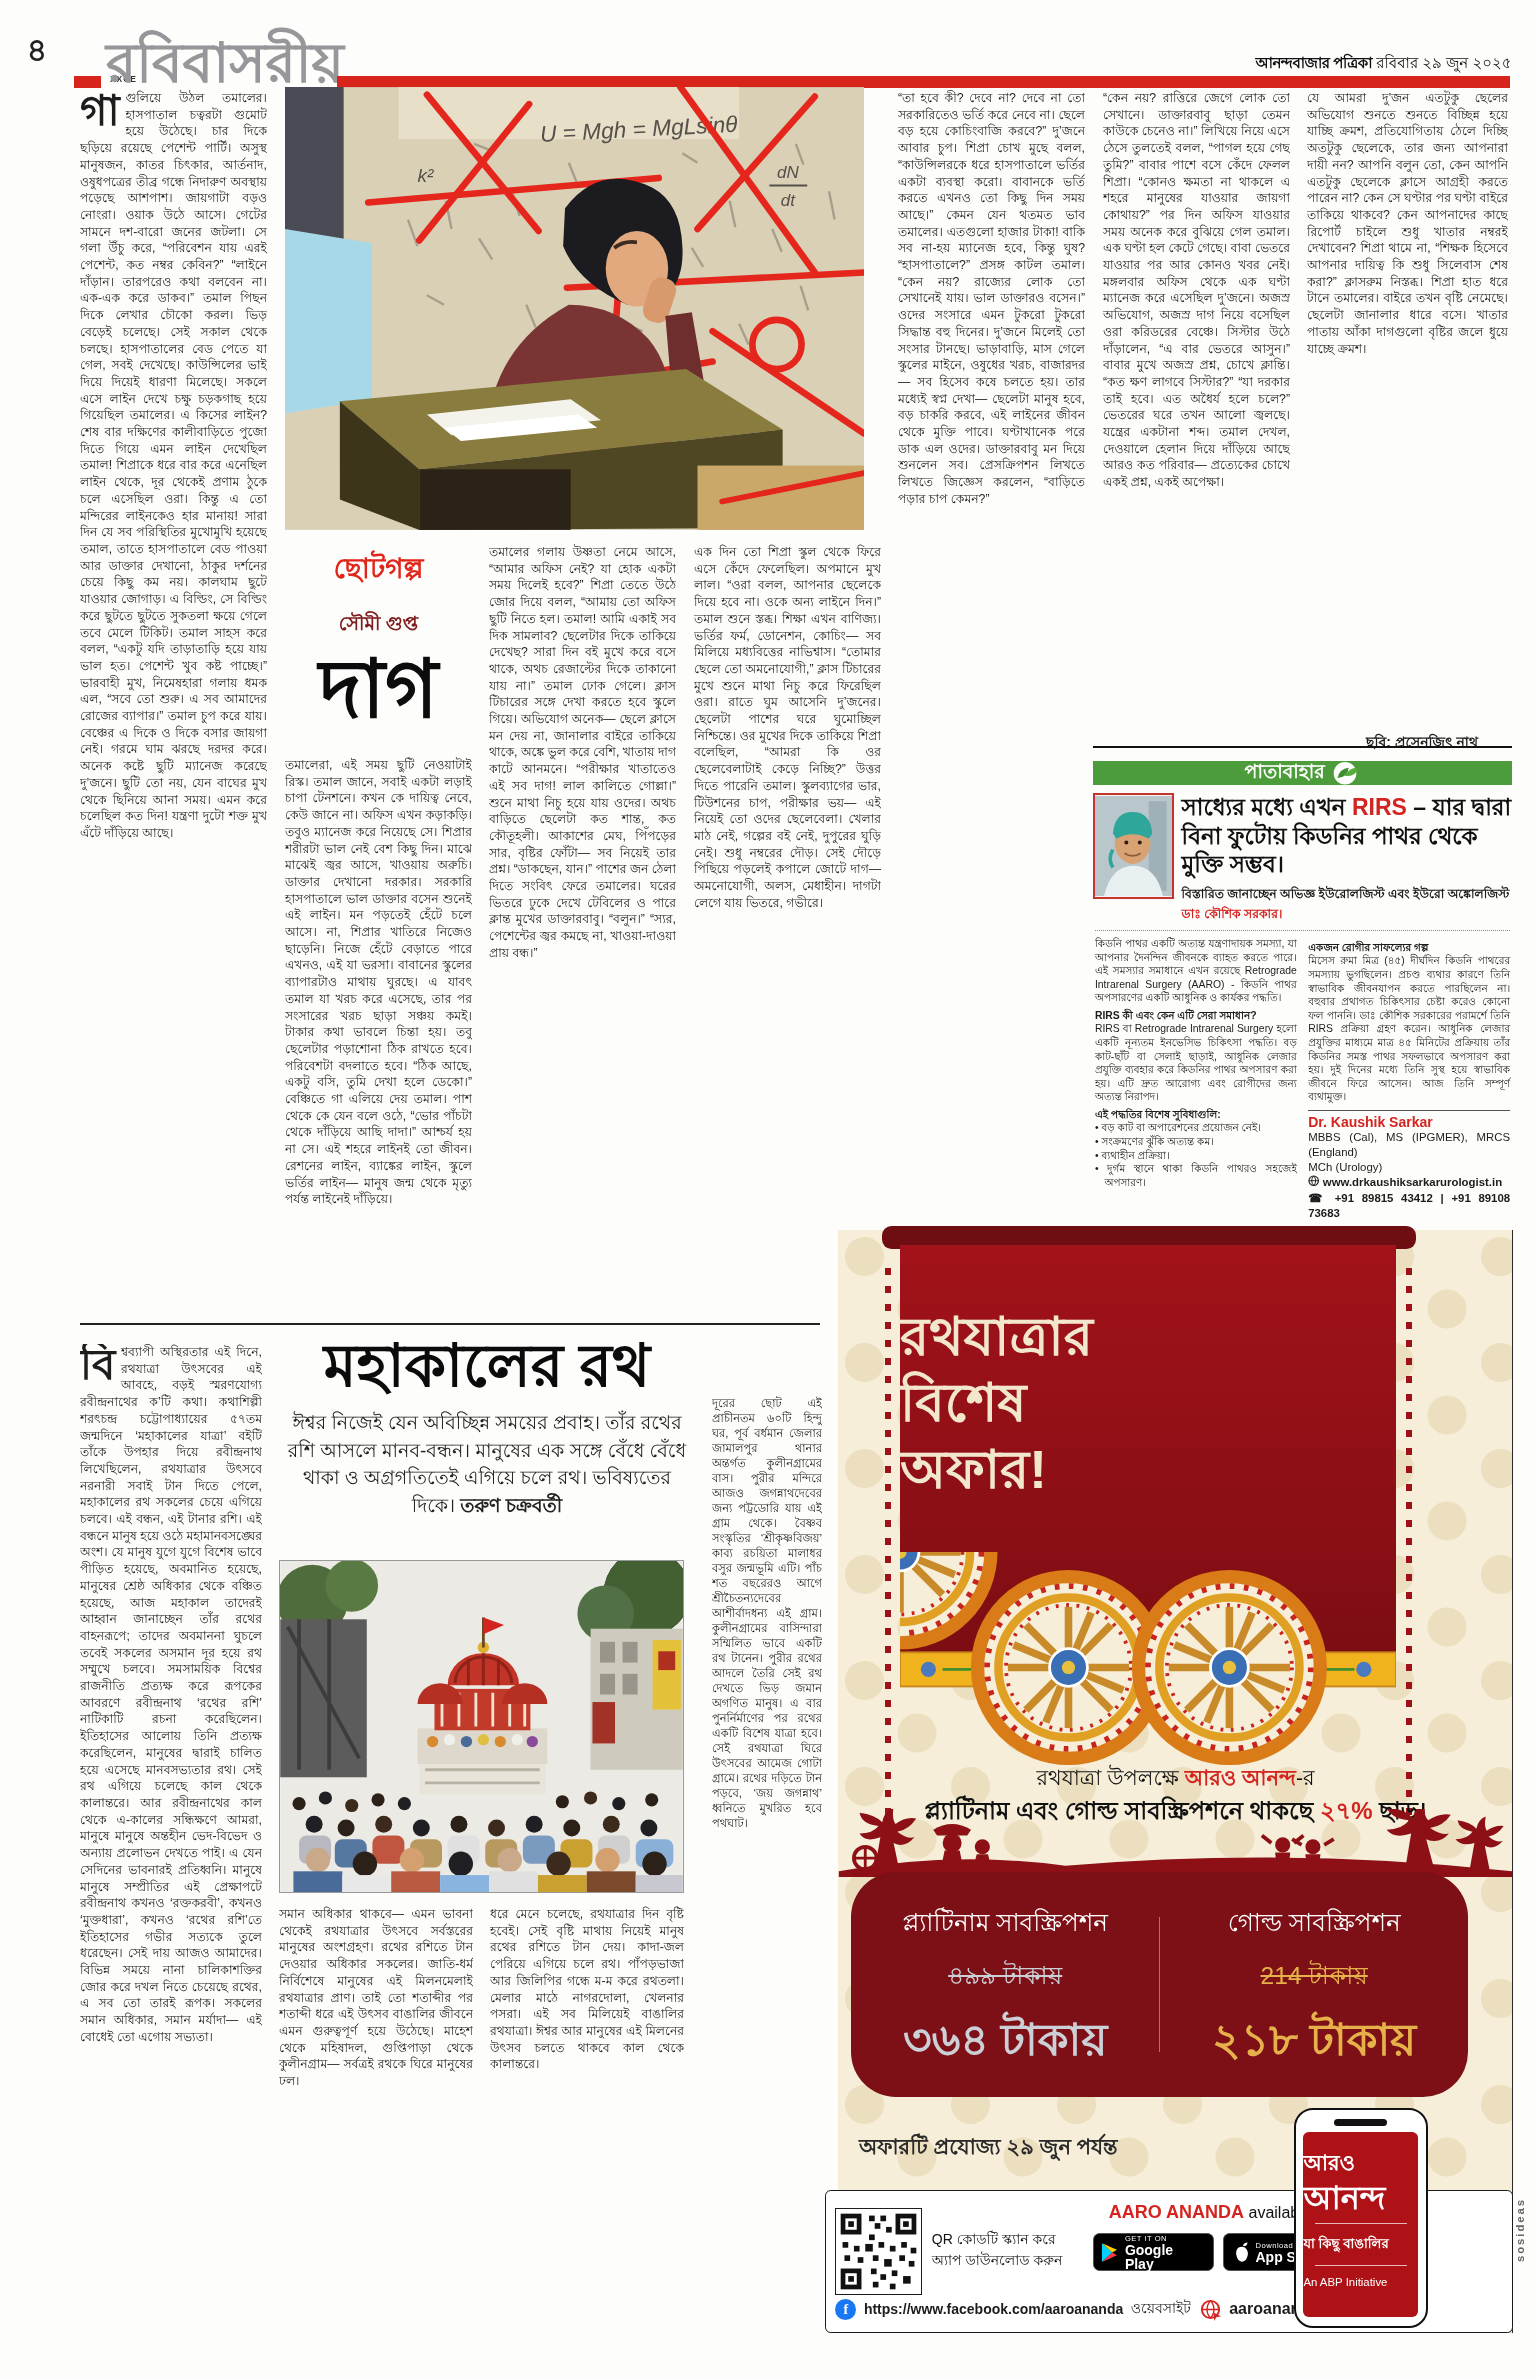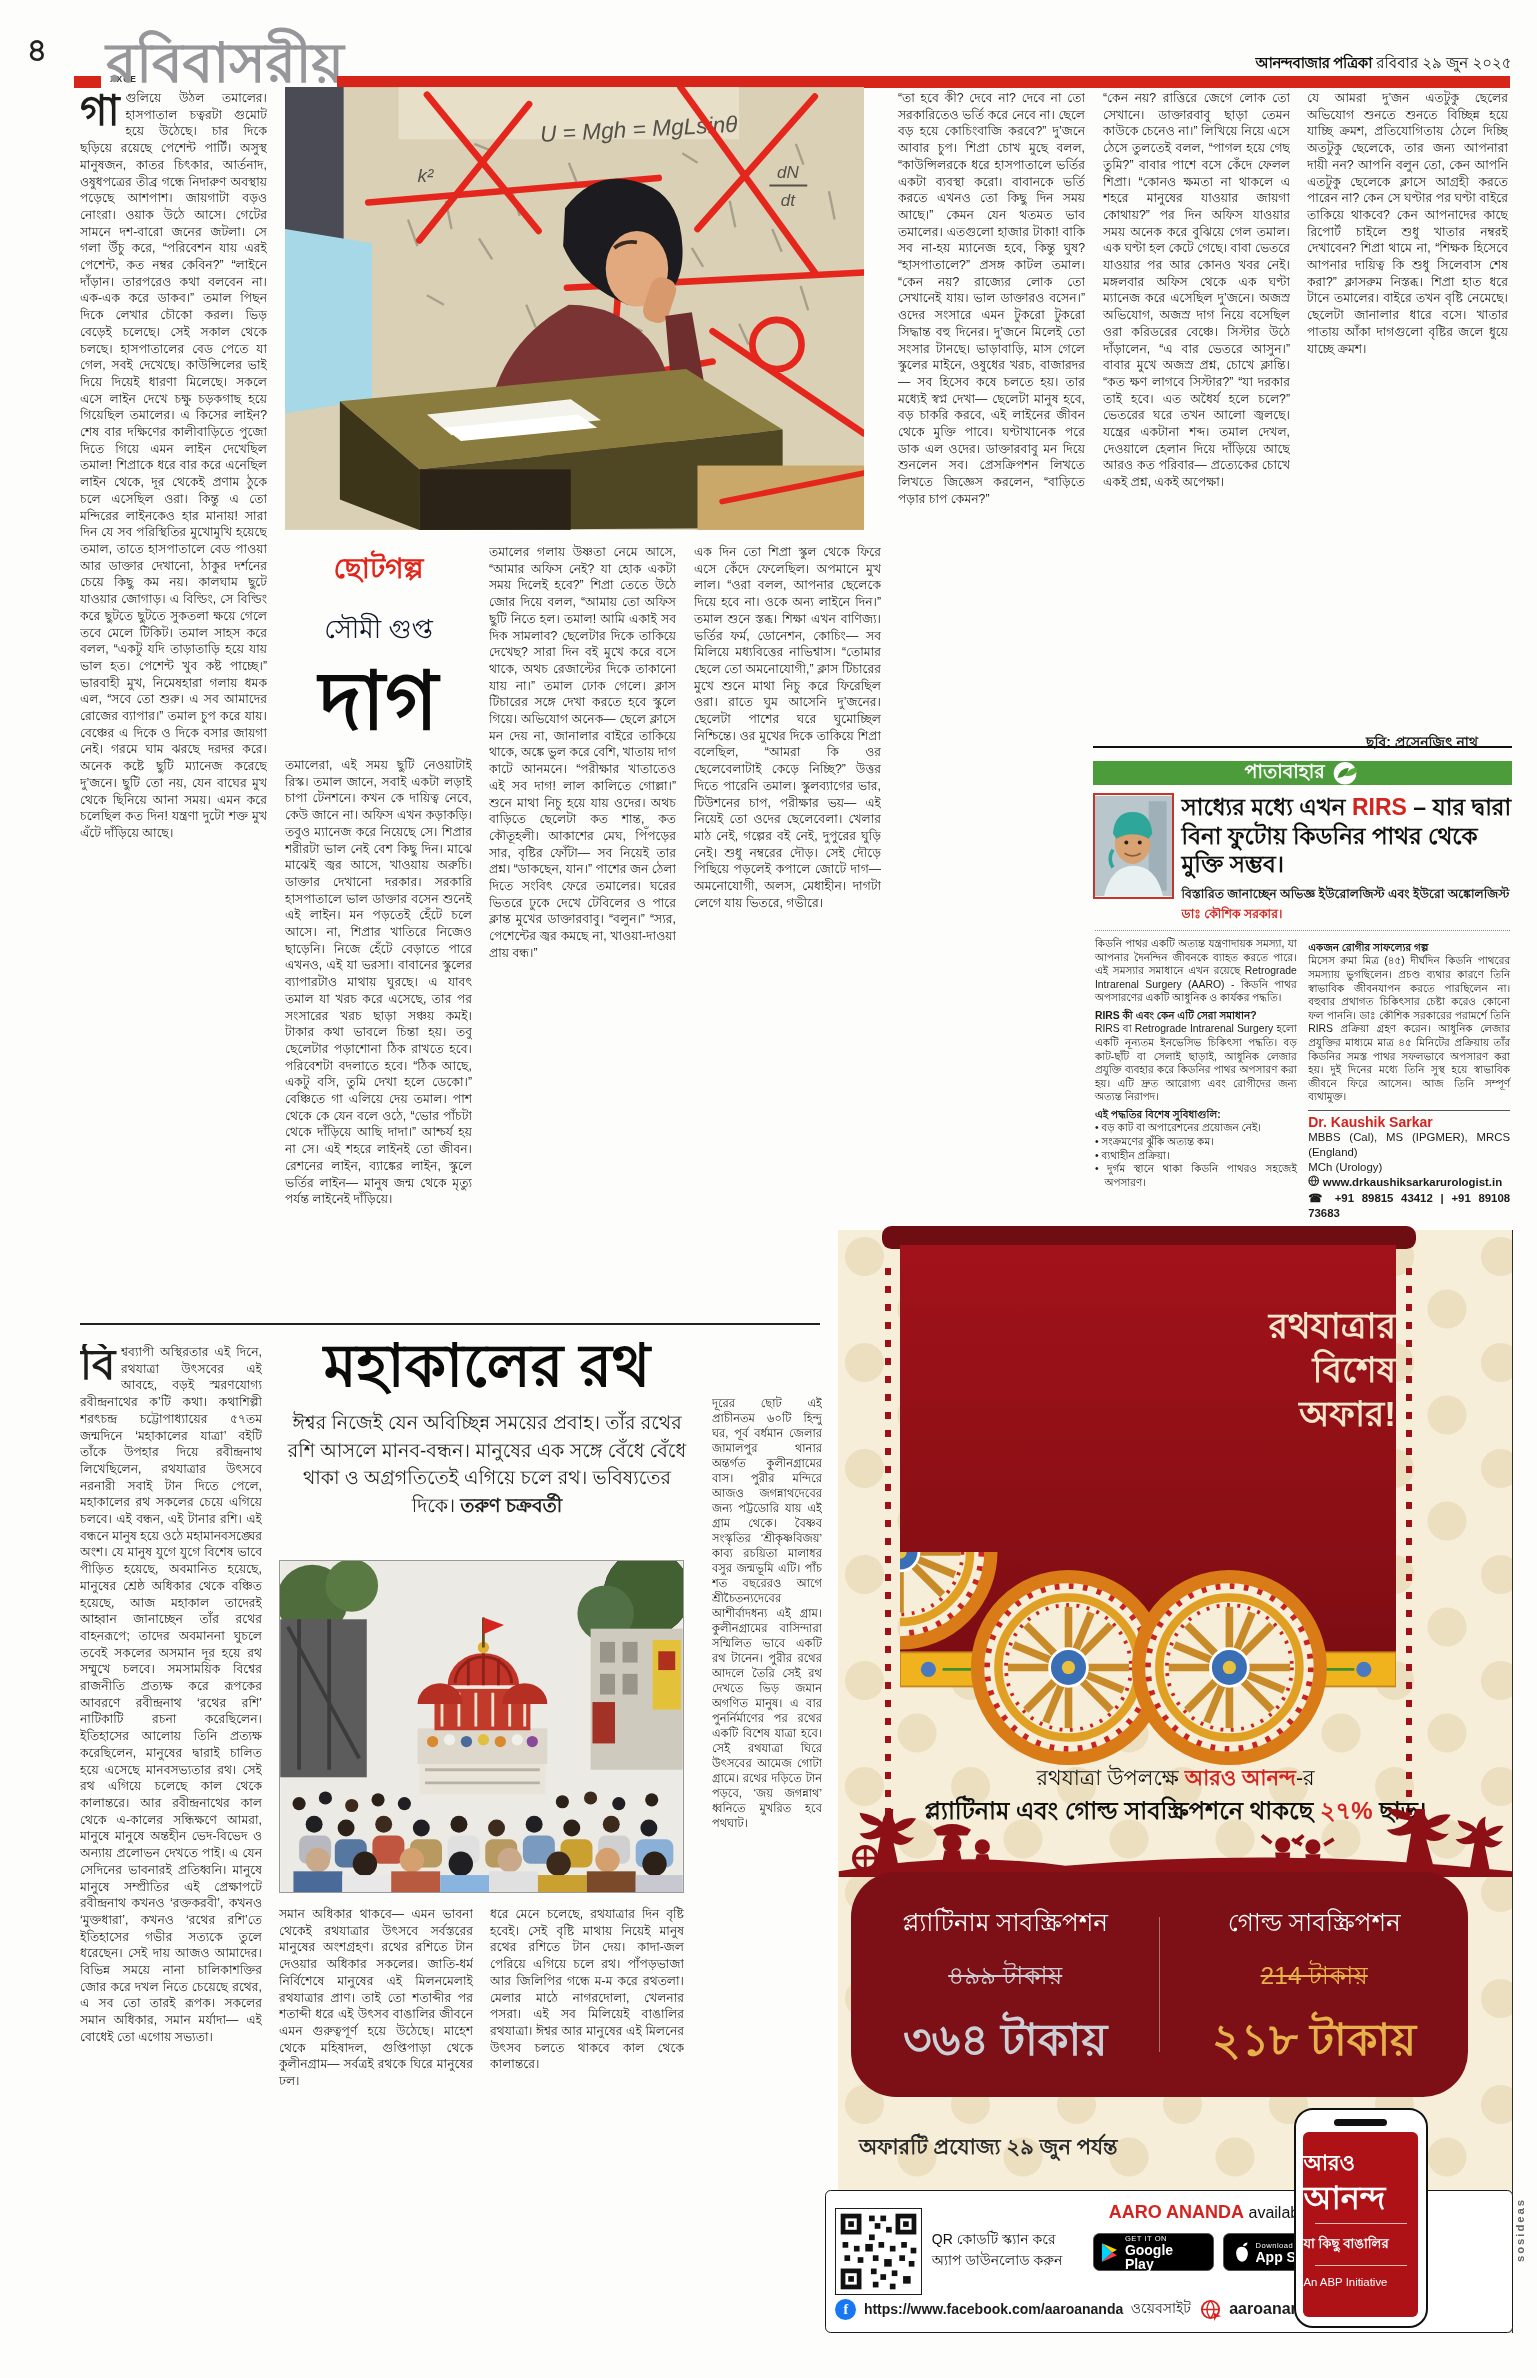--- a/index.html
+++ b/index.html
@@ -20,21 +20,21 @@
   
   .bcol { position:absolute; width:187px; font-size:12.3px; line-height:16.7px; text-align:justify; color:#1d1d1d; overflow:hidden; }
   .dropcap { float:left; font-size:42px; line-height:38px; font-weight:bold; padding:1.9px 5.7px 0 0; }
 
   
   .illus { position:absolute; left:285px; top:87px; width:579px; height:443px; }
 
   
   .story-title { position:absolute; left:285px; top:547px; width:187px; text-align:center; }
   .story-kicker { font-size:28px; font-weight:bold; color:#e0251b; }
-  .story-author { font-size:26px; font-weight:normal; margin-top:15px; color:#0f172a; }
+  .story-author { font-size:19px; font-weight:bold; margin-top:15px; color:#7f1d1d; }
   .story-head { font-size:81px; font-weight:bold; margin-top:7.6px; color:#0c0c0c; line-height:1; }
   .photo-credit { position:absolute; left:1277px; top:731px; width:201px; text-align:right; font-size:14px; font-weight:bold; }
 
   
   .pataba-rule { position:absolute; left:1093px; top:746px; width:419px; height:1.9px; background:#111; }
   .pataba { position:absolute; left:1093px; top:753px; width:419px; height:467px; overflow:hidden; }
   .pataba-bar { margin-top:7.6px; height:24.6px; background:#4d9c3c; display:flex; align-items:center; justify-content:center; gap:3.8px; }
   .pataba-bar span { color:#fff; font-weight:bold; font-size:19px; }
   .pataba-top { display:flex; margin-top:7.6px; gap:7.6px; }
   .doc-photo { width:81px; height:106px; border:2.8px solid #c8332b; flex:none; }
@@ -67,22 +67,22 @@
         background-color:#f6eed8;
         background-image: radial-gradient(circle at 26.5px 26.5px, #ecdfc0 19px, rgba(0,0,0,0) 20px),
                           radial-gradient(circle at 79px 79px, #ecdfc0 19px, rgba(0,0,0,0) 20px);
         background-size:106px 106px;
         border-right:1.9px solid #2a2a2a; overflow:visible; }
   .scroll-topbar { position:absolute; left:44px; top:-3.8px; width:534px; height:23px; background:#6e0d12; border-radius:9.5px; }
   .scroll { position:absolute; left:62px; top:15px; width:496px; height:407px;
             background:linear-gradient(180deg,#a2121a 0%, #8a0f15 70%, #7c0d13 100%); }
   .scroll-dashes { position:absolute; width:5.7px; top:38px; height:568px;
             background:repeating-linear-gradient(180deg,#9e1119 0 6.6px, rgba(0,0,0,0) 6.6px 18px); }
-  .ad-headline { position:absolute; left:62px; top:74px; width:496px; text-align:right;
-                 color:#f2e7cc; font-weight:bold; font-size:35px; line-height:1.25; }
+  .ad-headline { position:absolute; left:62px; top:74px; width:496px; text-align:left;
+                 color:#f2e7cc; font-weight:bold; font-size:53px; line-height:1.25; }
   .wheels { position:absolute; left:62px; top:322px; width:496px; height:248px; }
   .ad-tag1 { position:absolute; left:0; top:532px; width:675px; text-align:center; font-size:21px; color:#111; }
   .ad-tag1 .brand { color:#d42420; font-weight:bold; }
   .ad-tag2 { position:absolute; left:0; top:562px; width:675px; text-align:center; font-size:24px; font-weight:bold; color:#111; }
   .sil { position:absolute; left:0; top:579px; width:675px; height:68px; }
   .price-panel { position:absolute; left:13.2px; top:642px; width:617px; height:225px; background:#7c1016; border-radius:45px;
                  display:flex; align-items:stretch; }
   .plan { flex:1; text-align:center; padding-top:32px; }
   .plan .pname { color:#fff; font-weight:normal; font-size:24.6px;text-align:center; }
   .plan .pold { font-size:24.6px; margin-top:13.2px; }

